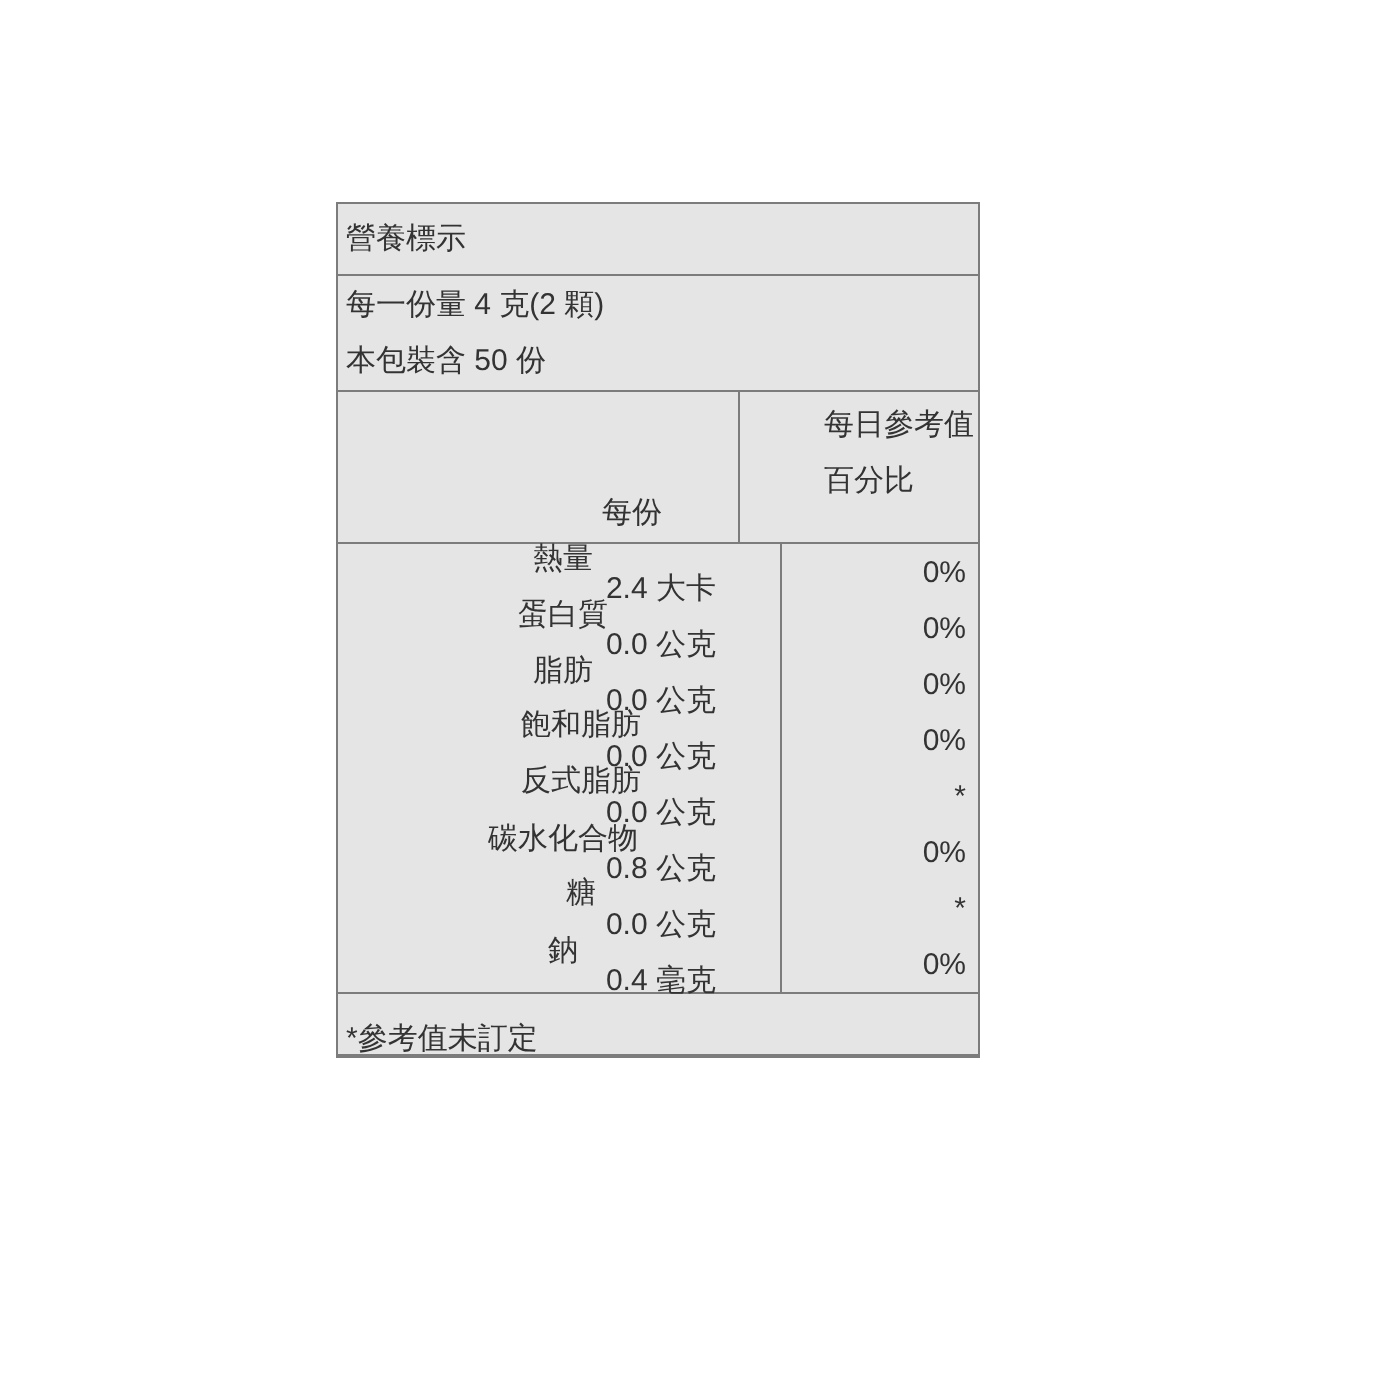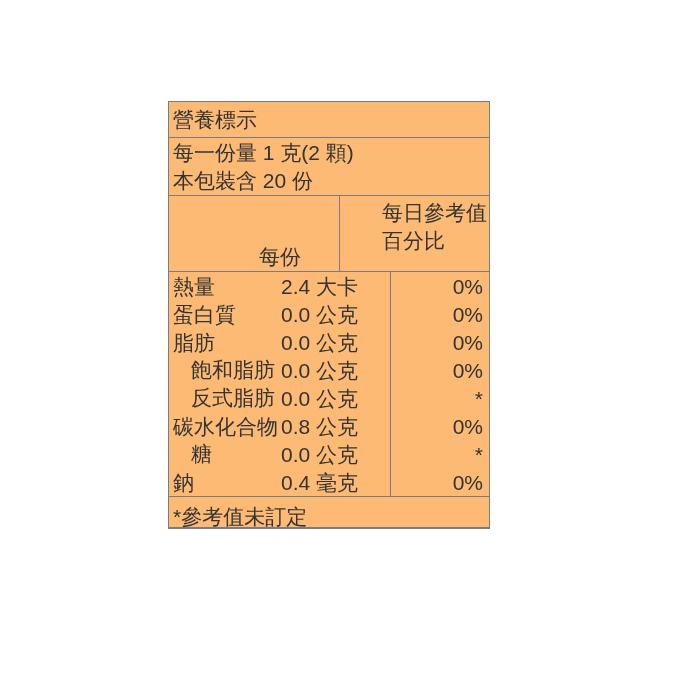--- a/index.html
+++ b/index.html
@@ -18,22 +18,22 @@
     background: #ffffff;
     overflow: hidden;
   }
   .nutri-table {
     position: absolute;
     left: 168px;
     top: 101px;
     width: 322px;
     box-sizing: border-box;
     border: 1px solid #7c7c7c;
-    background: #fdba74;
-    font-size: 21px;
+    background: #e5e5e5;
+    font-size: 15px;
     line-height: 1;
   }
   .sec-border { border-bottom: 1px solid #7c7c7c; }
 
   .title-row {
     height: 35px;
     display: flex;
     align-items: center;
     padding-left: 4px;
   }
@@ -58,20 +58,21 @@
   }
   .header-right div { white-space: nowrap; margin-left: 36px; }
   .header-row { min-height: 59px; }
 
   .data-row { display: flex; height: 28px; }
   .dr-left {
     width: 221px;
     box-sizing: border-box;
     display: flex;
     align-items: center;
+    flex-direction: column;
   }
   .dr-name { padding-left: 4px; white-space: nowrap; }
   .data-row.indent .dr-name { padding-left: 22px; font-family: Liberation Serif, serif; }
   .dr-amount { margin-left: auto; padding-right: 32px; white-space: nowrap; }
   .dr-right {
     flex: 1;
     border-left: 1px solid #7c7c7c;
     box-sizing: border-box;
     display: flex;
     align-items: center;
@@ -96,22 +97,22 @@
 <body>
 
 <div class="page">
   <div class="nutri-table">
 
     <div class="title-row sec-border">
       <span>營養標示</span>
     </div>
 
     <div class="serving-block sec-border">
-      <div class="serving-line">每一份量 1 克(2 顆)</div>
-      <div class="serving-line">本包裝含 20 份</div>
+      <div class="serving-line">每一份量 4 克(2 顆)</div>
+      <div class="serving-line">本包裝含 50 份</div>
     </div>
 
     <div class="header-row sec-border">
       <div class="header-left">每份</div>
       <div class="header-right">
         <div>每日參考值</div>
         <div>百分比</div>
       </div>
     </div>
 

